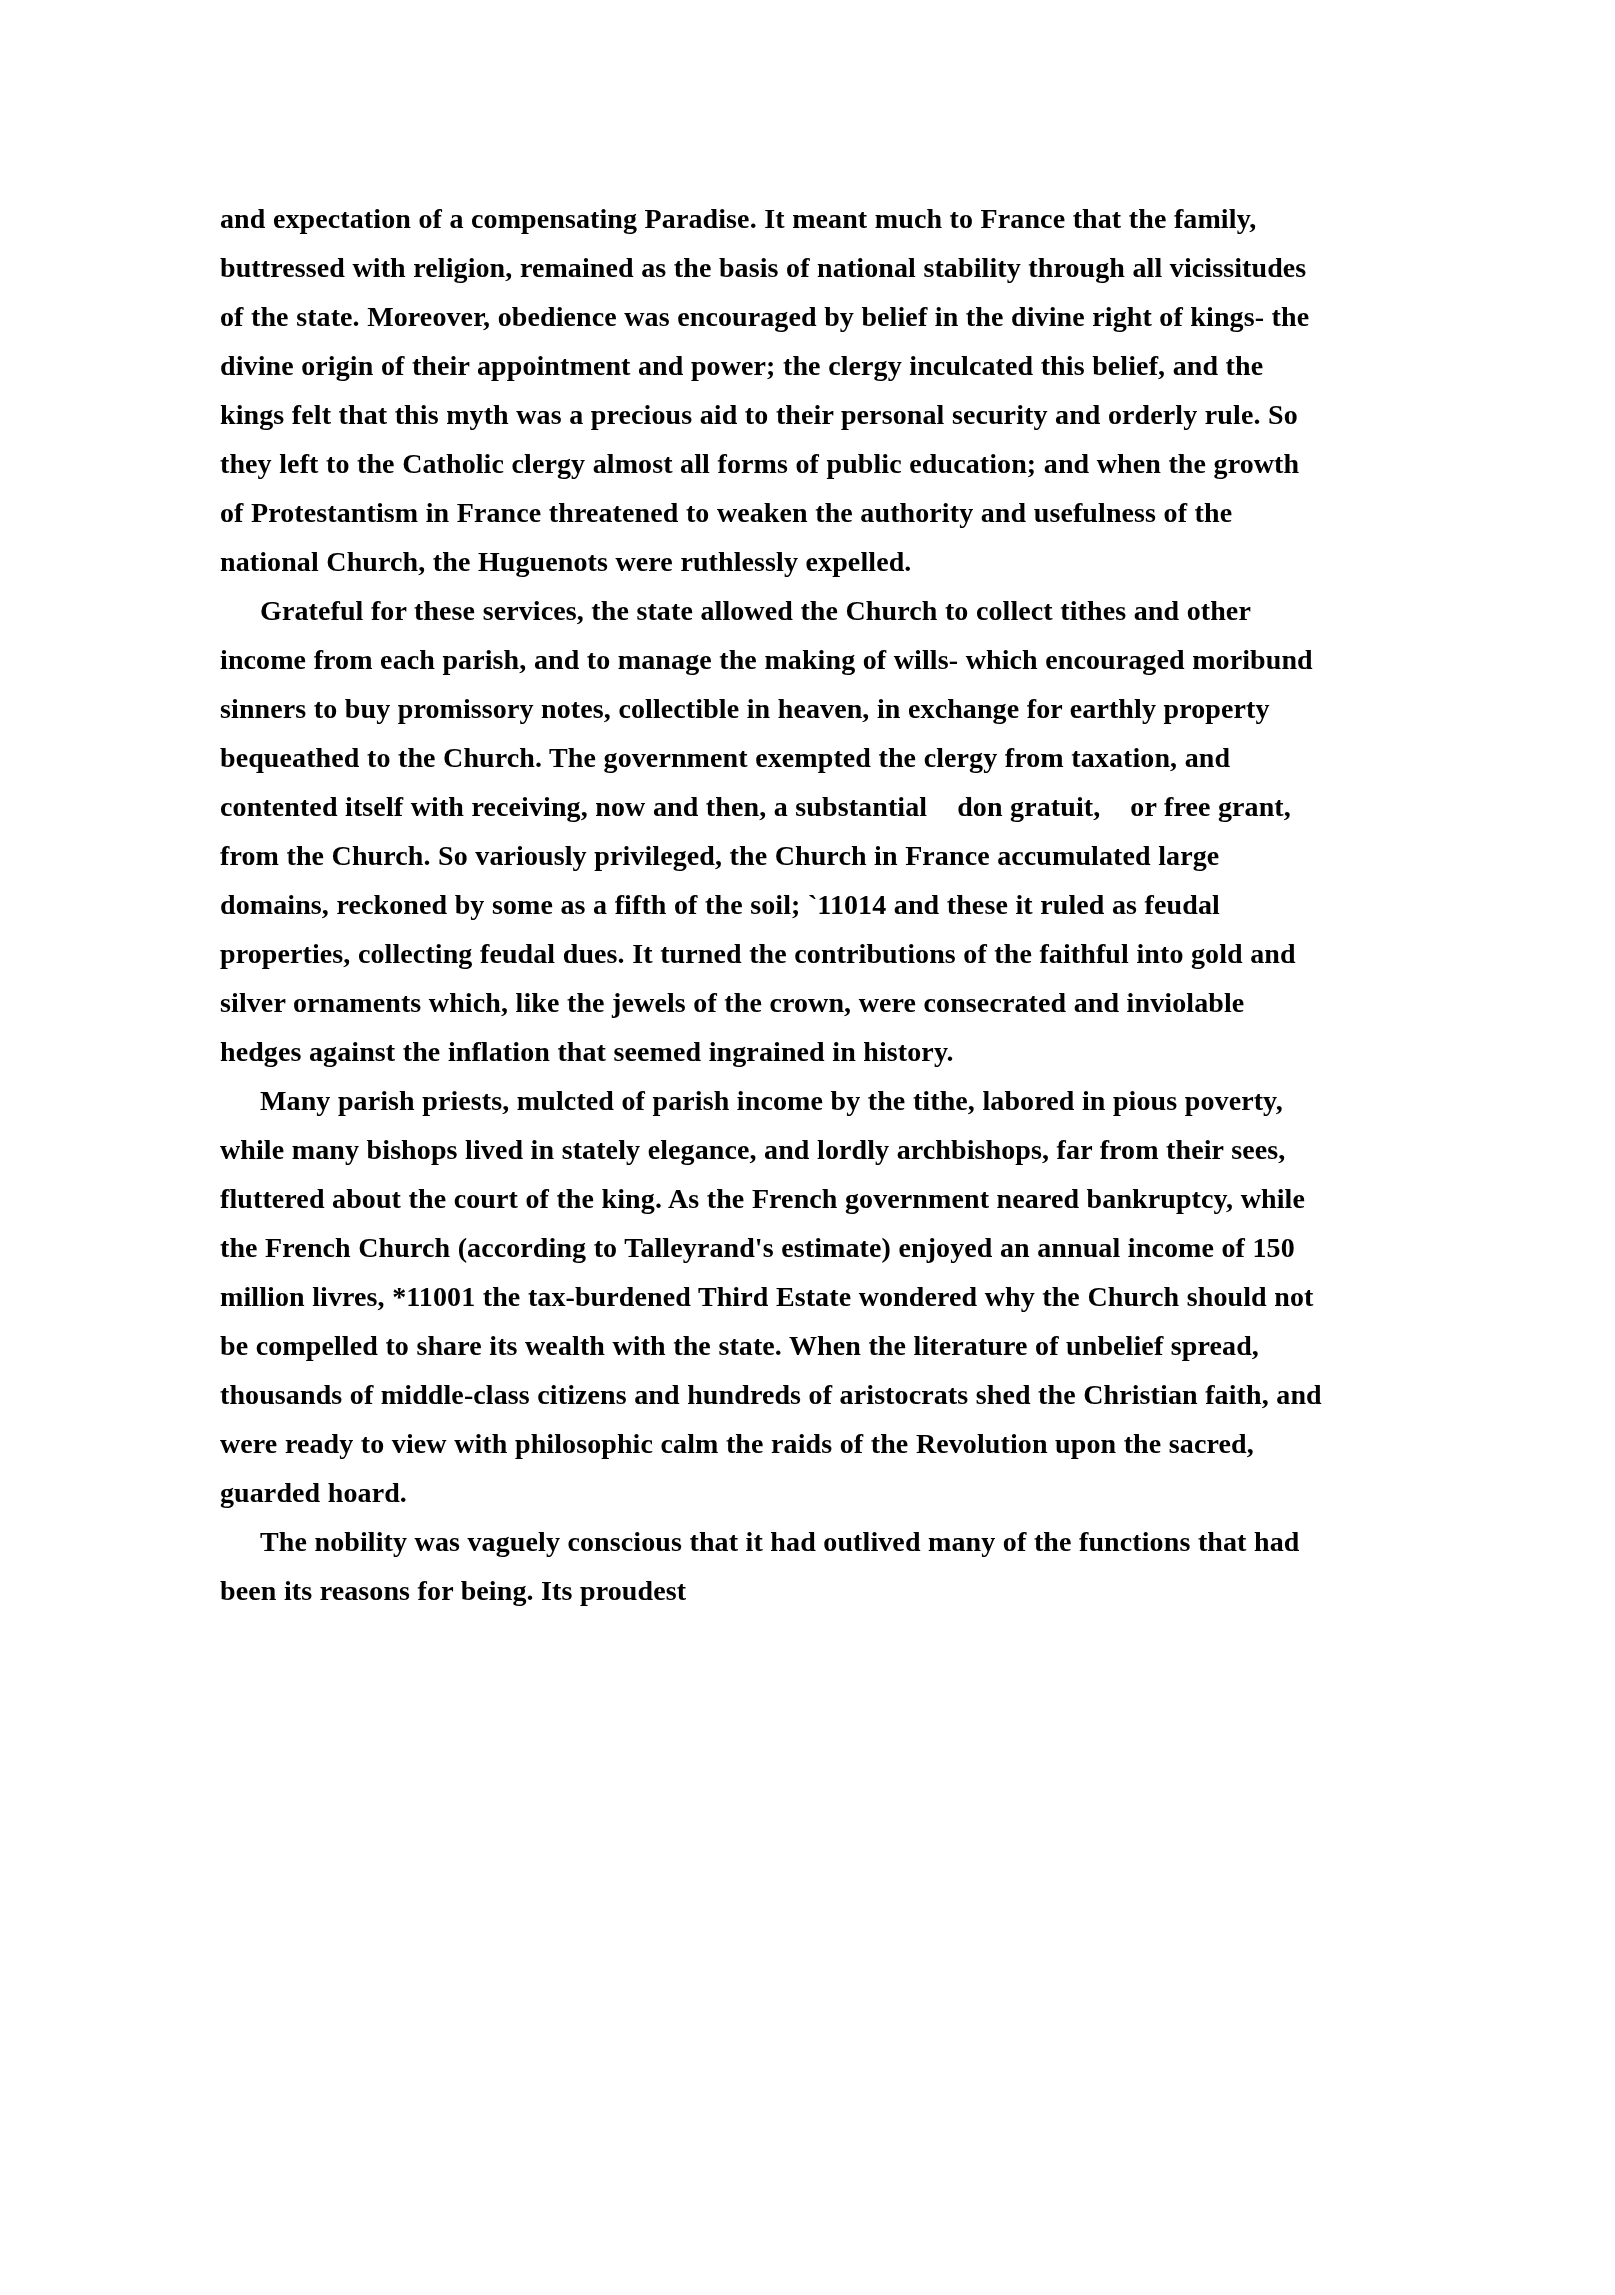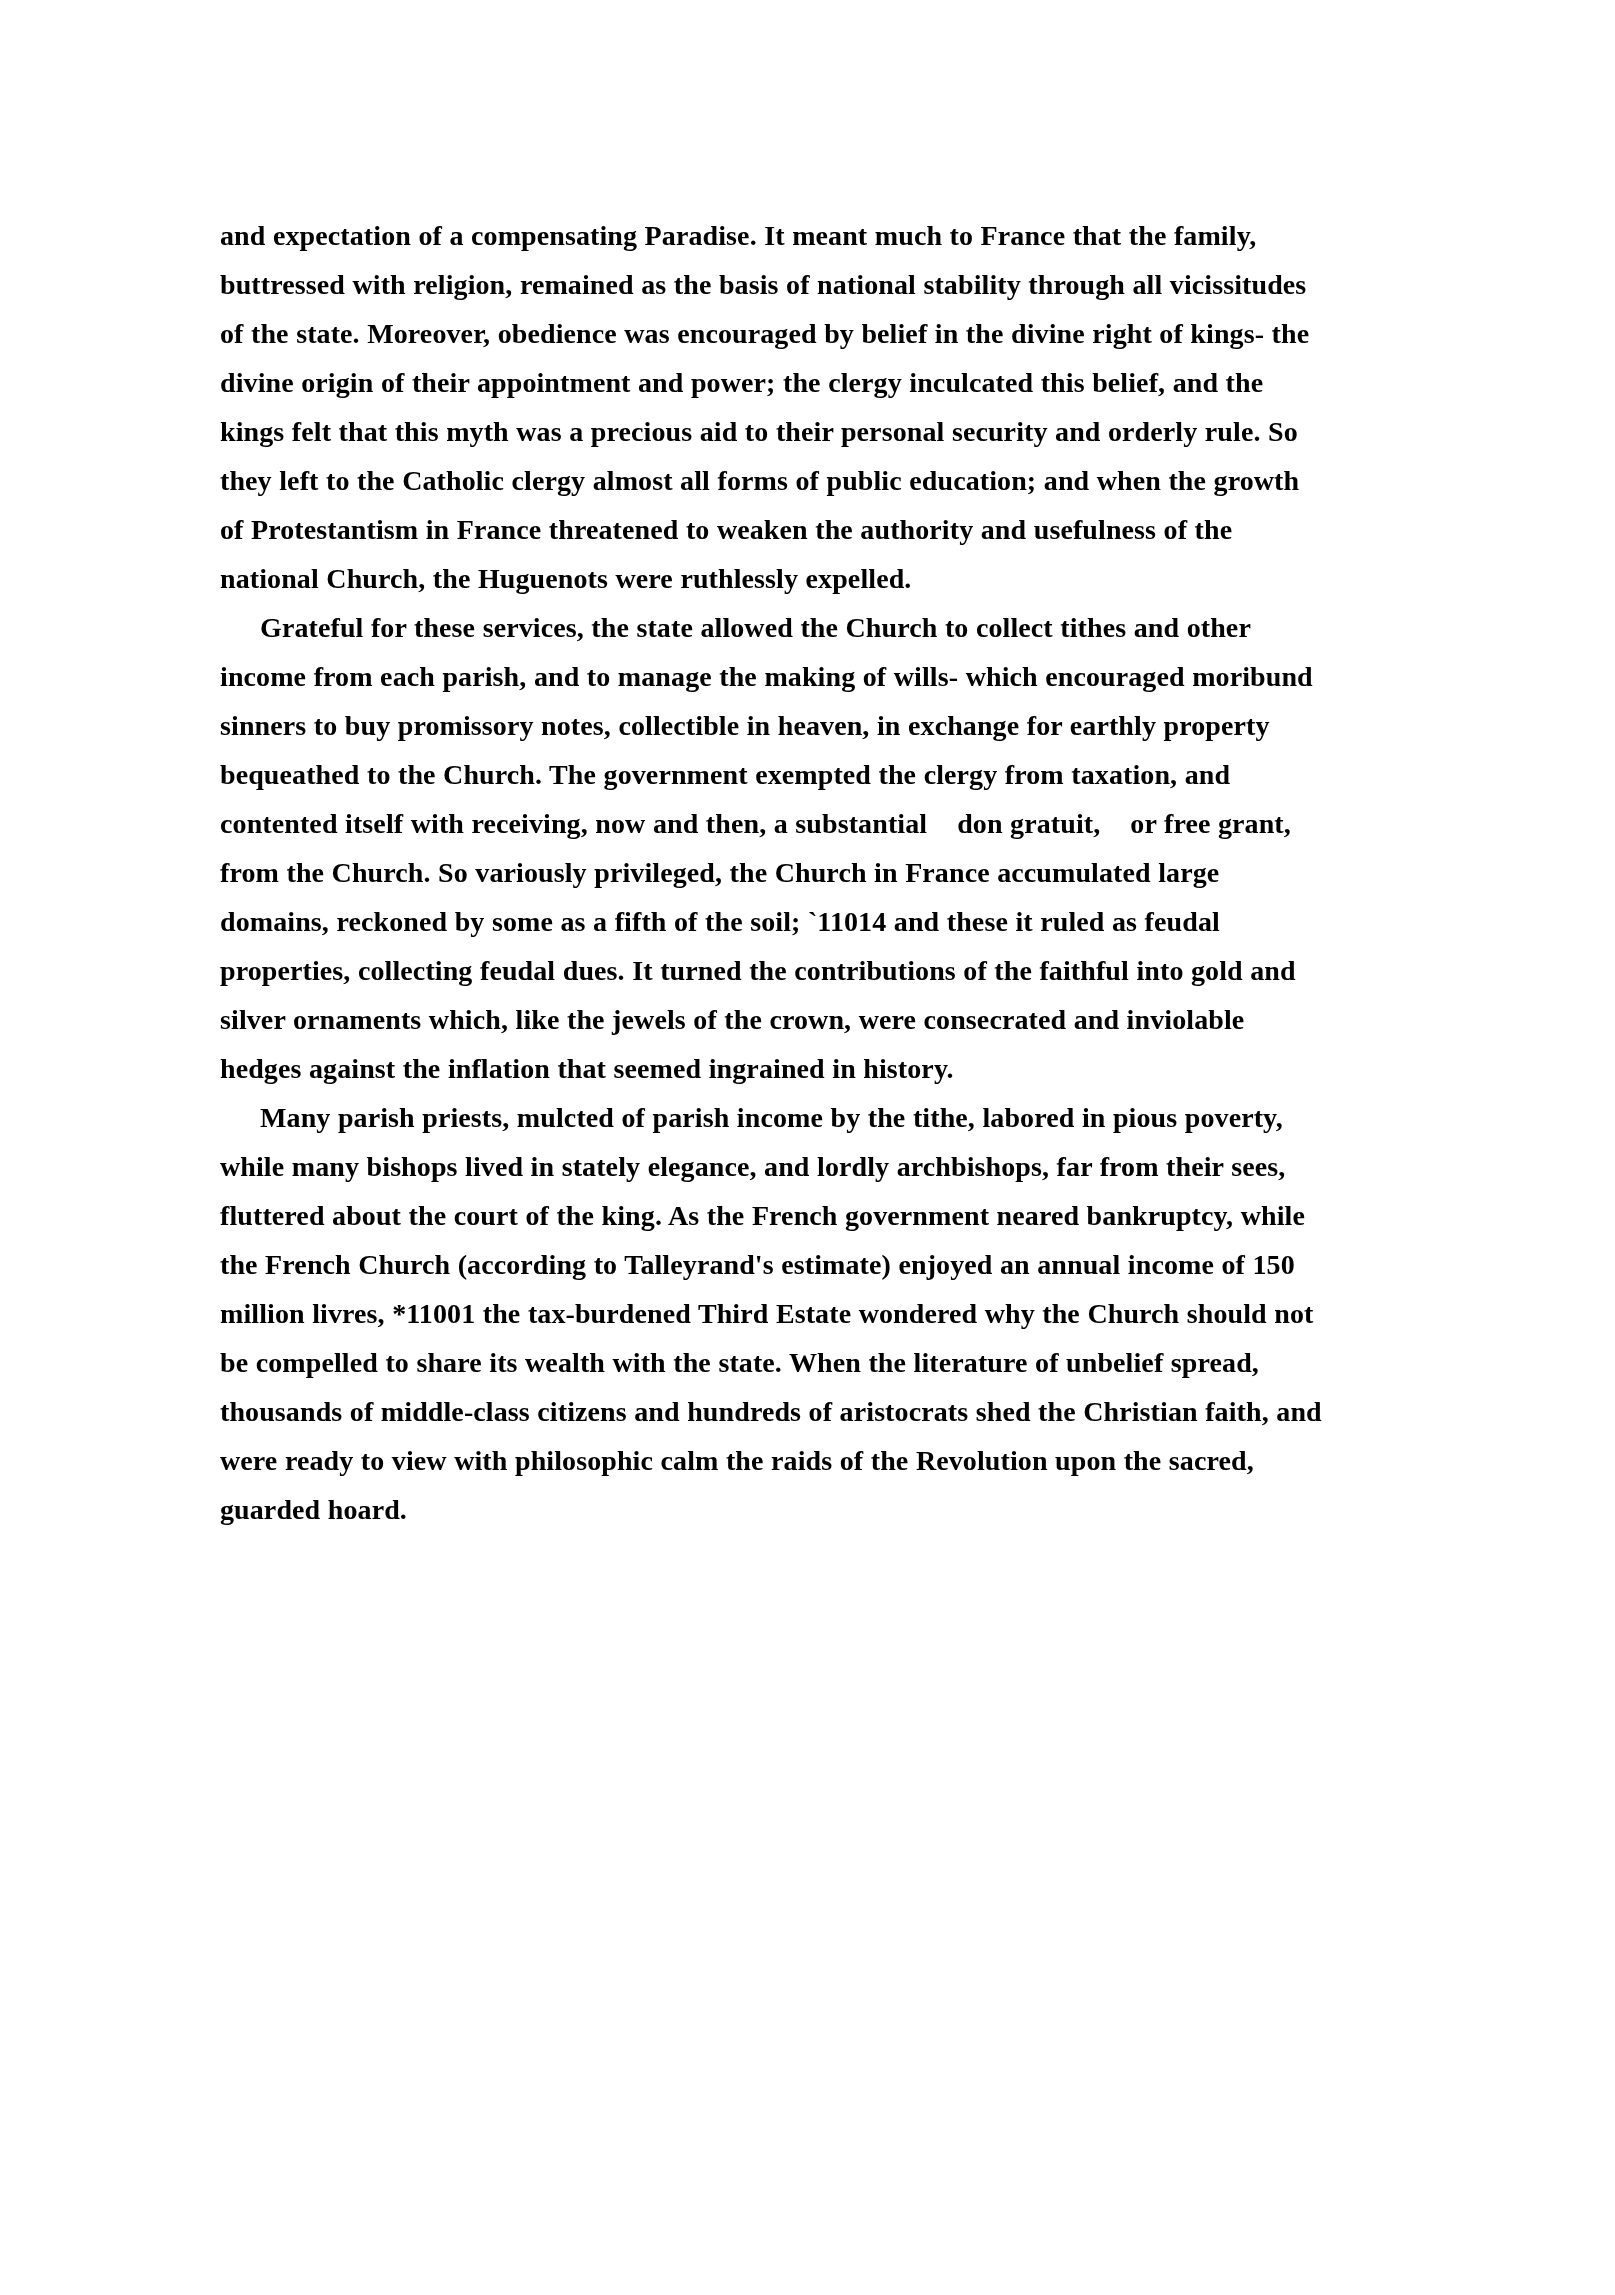--- a/index.html
+++ b/index.html
@@ -17,21 +17,21 @@
   .page {
     position: relative;
     width: 1616px;
     height: 2295px;
     background: #ffffff;
     box-sizing: border-box;
   }
   .text-column {
     position: absolute;
     left: 220px;
-    top: 211px;
+    top: 194px;
     width: 1103px;
   }
   .para {
     margin: 0;
     font-weight: bold;
     font-size: 28px;
     line-height: 49px;
     letter-spacing: 0.1px;
     text-align: left;
     white-space: pre-wrap;
@@ -42,15 +42,16 @@
   }
 </style>
 </head>
 <body>
 
 <div class="page">
   <div class="text-column">
     <p class="para">and expectation of a compensating Paradise. It meant much to France that the family, buttressed with religion, remained as the basis of national stability through all vicissitudes of the state. Moreover, obedience was encouraged by belief in the divine right of kings- the divine origin of their appointment and power; the clergy inculcated this belief, and the kings felt that this myth was a precious aid to their personal security and orderly rule. So they left to the Catholic clergy almost all forms of public education; and when the growth of Protestantism in France threatened to weaken the authority and usefulness of the national Church, the Huguenots were ruthlessly expelled.</p>
     <p class="para indent">Grateful for these services, the state allowed the Church to collect tithes and other income from each parish, and to manage the making of wills- which encouraged moribund sinners to buy promissory notes, collectible in heaven, in exchange for earthly property bequeathed to the Church. The government exempted the clergy from taxation, and contented itself with receiving, now and then, a substantial    don gratuit,    or free grant, from the Church. So variously privileged, the Church in France accumulated large domains, reckoned by some as a fifth of the soil; `11014 and these it ruled as feudal properties, collecting feudal dues. It turned the contributions of the faithful into gold and silver ornaments which, like the jewels of the crown, were consecrated and inviolable hedges against the inflation that seemed ingrained in history.</p>
     <p class="para indent">Many parish priests, mulcted of parish income by the tithe, labored in pious poverty, while many bishops lived in stately elegance, and lordly archbishops, far from their sees, fluttered about the court of the king. As the French government neared bankruptcy, while the French Church (according to Talleyrand's estimate) enjoyed an annual income of 150 million livres, *11001 the tax-burdened Third Estate wondered why the Church should not be compelled to share its wealth with the state. When the literature of unbelief spread, thousands of middle-class citizens and hundreds of aristocrats shed the Christian faith, and were ready to view with philosophic calm the raids of the Revolution upon the sacred, guarded hoard.</p>
+    <p class="para indent">The nobility was vaguely conscious that it had outlived many of the functions that had been its reasons for being. Its proudest</p>
   </div>
 </div>
 
 
 </body></html>

